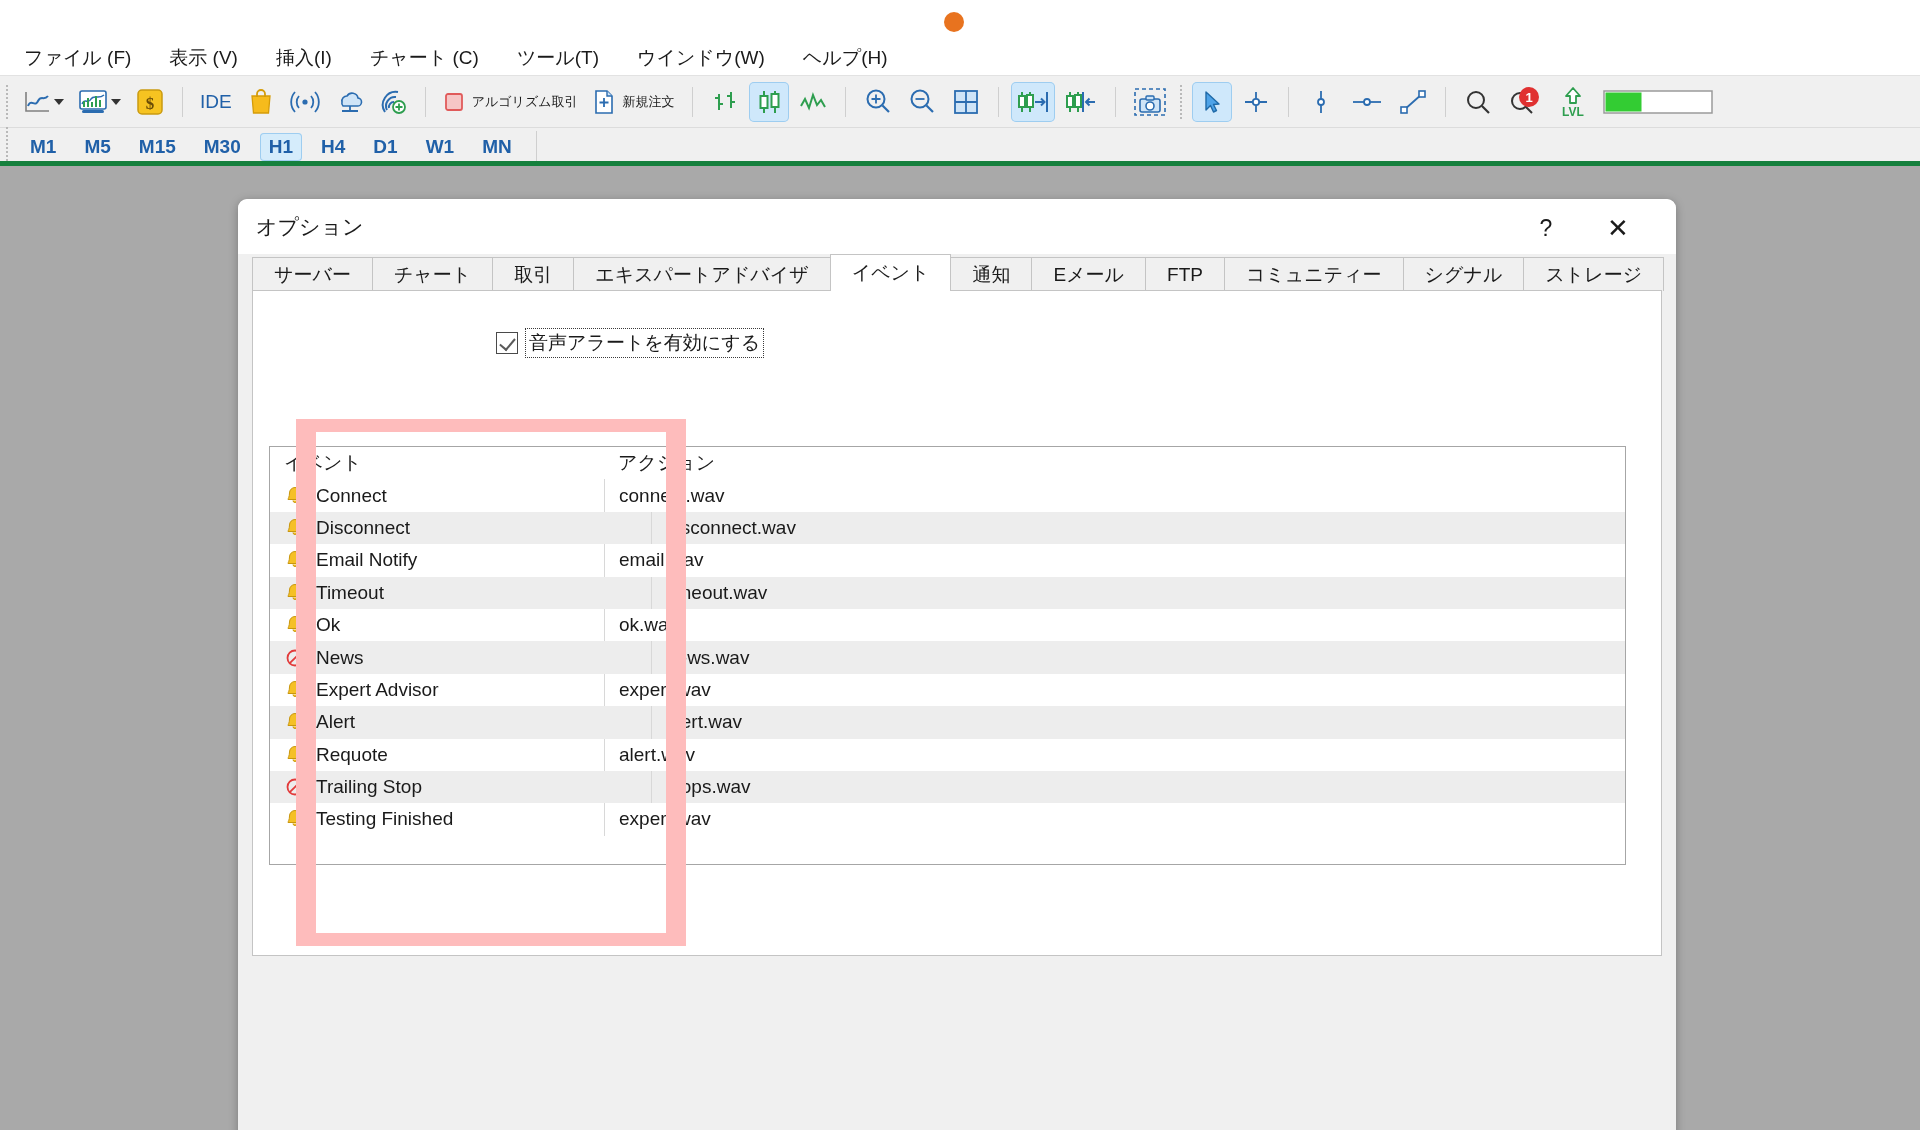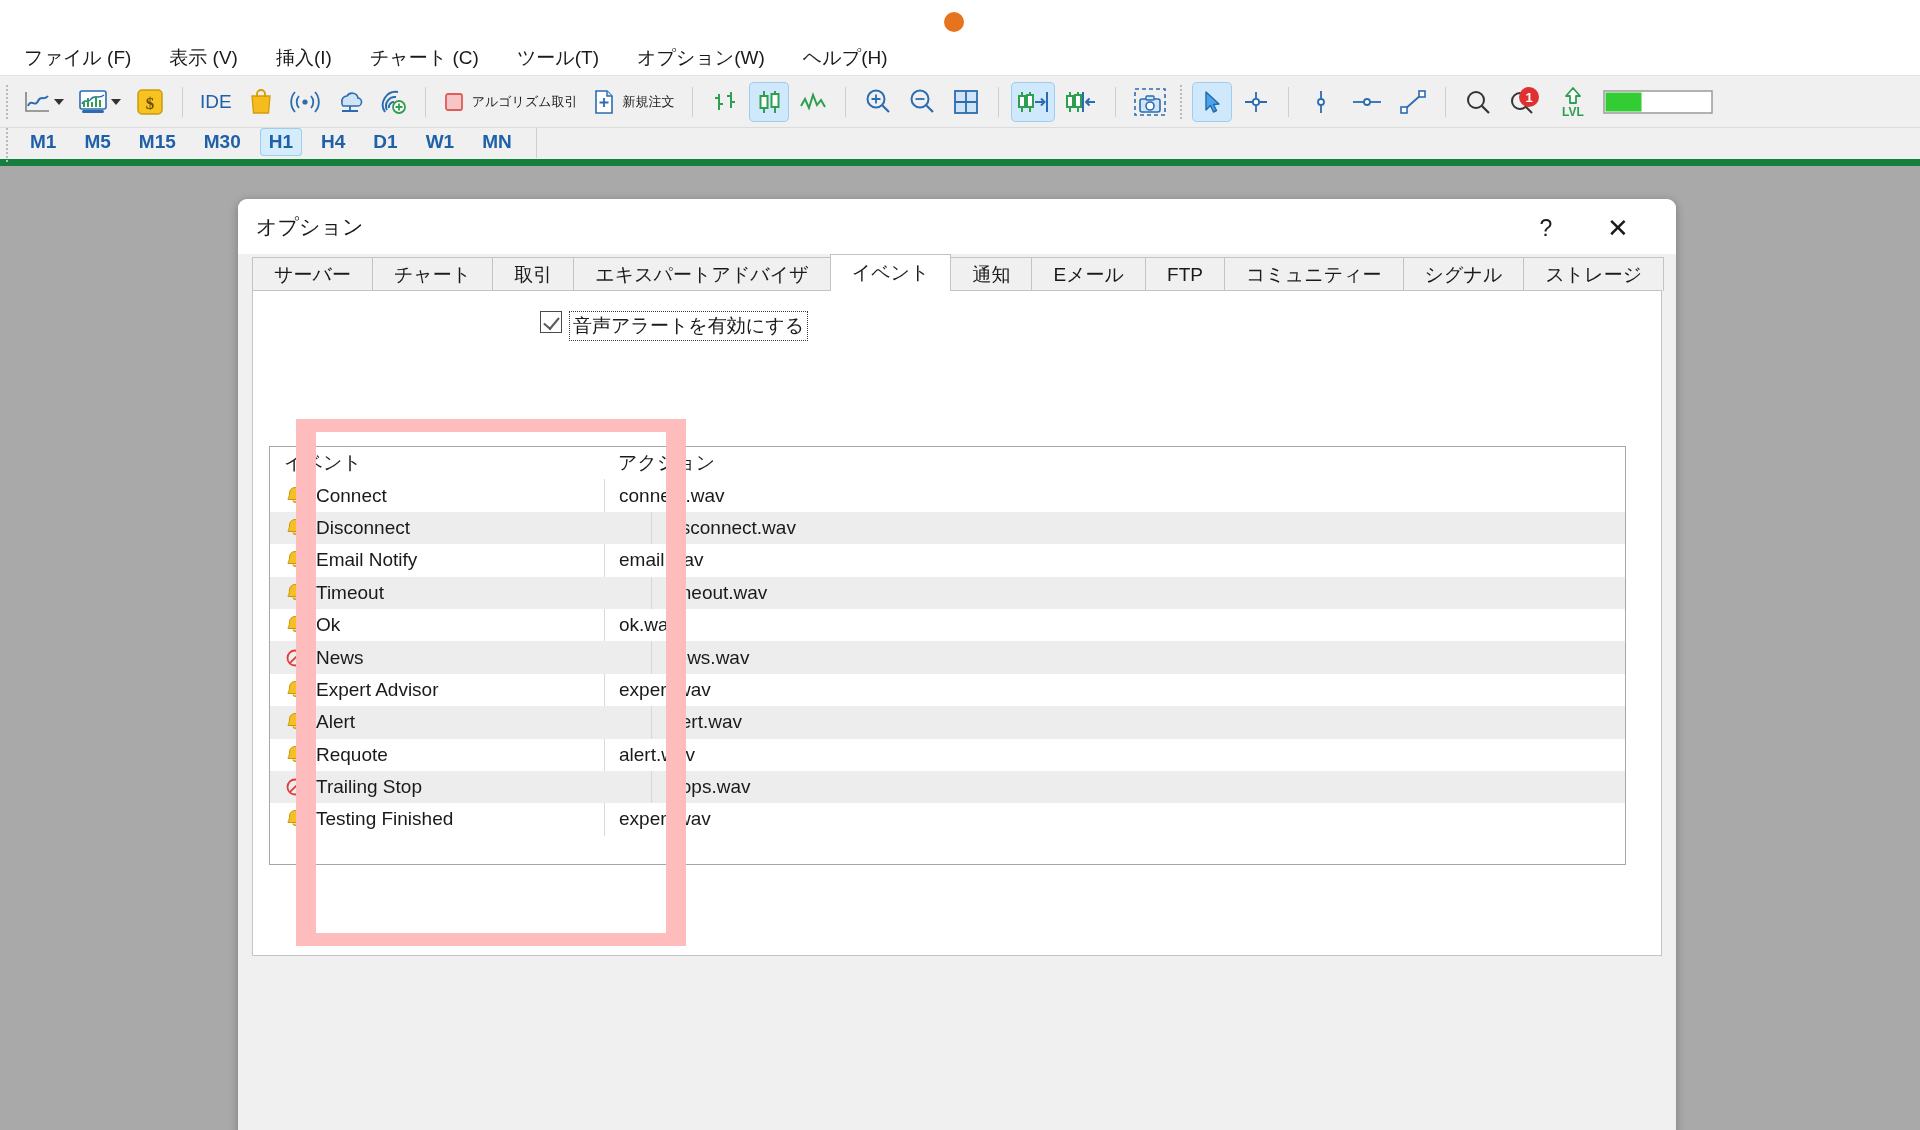--- a/index.html
+++ b/index.html
@@ -73,22 +73,22 @@
   .caret {
     width: 0; height: 0; margin-left: 3px;
     border-left: 5px solid transparent; border-right: 5px solid transparent;
     border-top: 6px solid #333;
   }
 
   
   .periodbar {
     position: absolute; left: 0; top: 128px; width: 1920px; height: 38px;
     background: #f0f0f0;
-    border-bottom: 7px solid #15803d;
-    display: flex; align-items: flex-start;
+    border-bottom: 5px solid #15803d;
+    display: flex; align-items: flex-end;
   }
   .period {
     font-size: 19px; color: #2060a8; font-weight: 600;
     padding: 3px 9px; margin: 0 5px; border-radius: 4px;
   }
   .period.sel { background: #d5ecfb; box-shadow: inset 0 0 0 1px #9ecdf0; }
 
   
   .workspace {
     position: absolute; left: 0; top: 167px; width: 1920px; height: 963px;
@@ -148,22 +148,22 @@
   }
   .tab-panel {
     position: absolute; left: 14px; top: 91px;
     width: 1410px; height: 666px;
     background: #ffffff;
     border: 1px solid #c4c4c4;
   }
 
   
   .chk-row {
-    position: absolute; left: 258px; top: 112px;
-    display: flex; align-items: flex-start; margin-left: 44px;
+    position: absolute; left: 258px; top: 129px;
+    display: flex; align-items: center;
   }
   .chk-box {
     width: 22px; height: 22px; background: #ffffff;
     border: 1px solid #4a4a4a; position: relative; flex: none;
   }
   .chk-box::after {
     content: ""; position: absolute;
     left: 6px; top: 2px; width: 7px; height: 13px;
     border: solid #5a5a5a; border-width: 0 2.5px 2.5px 0;
     transform: rotate(40deg);
@@ -237,21 +237,21 @@
   <div class="titlebar">
     <div class="titlebar-dot"></div>
   </div>
 
   <div class="menubar">
     <div class="menu-item">ファイル (F)</div>
     <div class="menu-item">表示 (V)</div>
     <div class="menu-item">挿入(I)</div>
     <div class="menu-item">チャート (C)</div>
     <div class="menu-item">ツール(T)</div>
-    <div class="menu-item">オプション(W)</div>
+    <div class="menu-item">ウインドウ(W)</div>
     <div class="menu-item">ヘルプ(H)</div>
   </div>
 
   <div class="toolbar">
     <div class="grip"></div>
 
     <div class="tb-btn">
       <svg width="28" height="26" viewBox="0 0 28 26">
         <path d="M3 3 L3 22 L26 22" stroke="#808080" stroke-width="1.6" fill="none"></path>
         <path d="M5 17 C8 9, 12 19, 15 12 C18 6, 21 12, 25 7" stroke="#2b6cb0" stroke-width="2" fill="none"></path>

